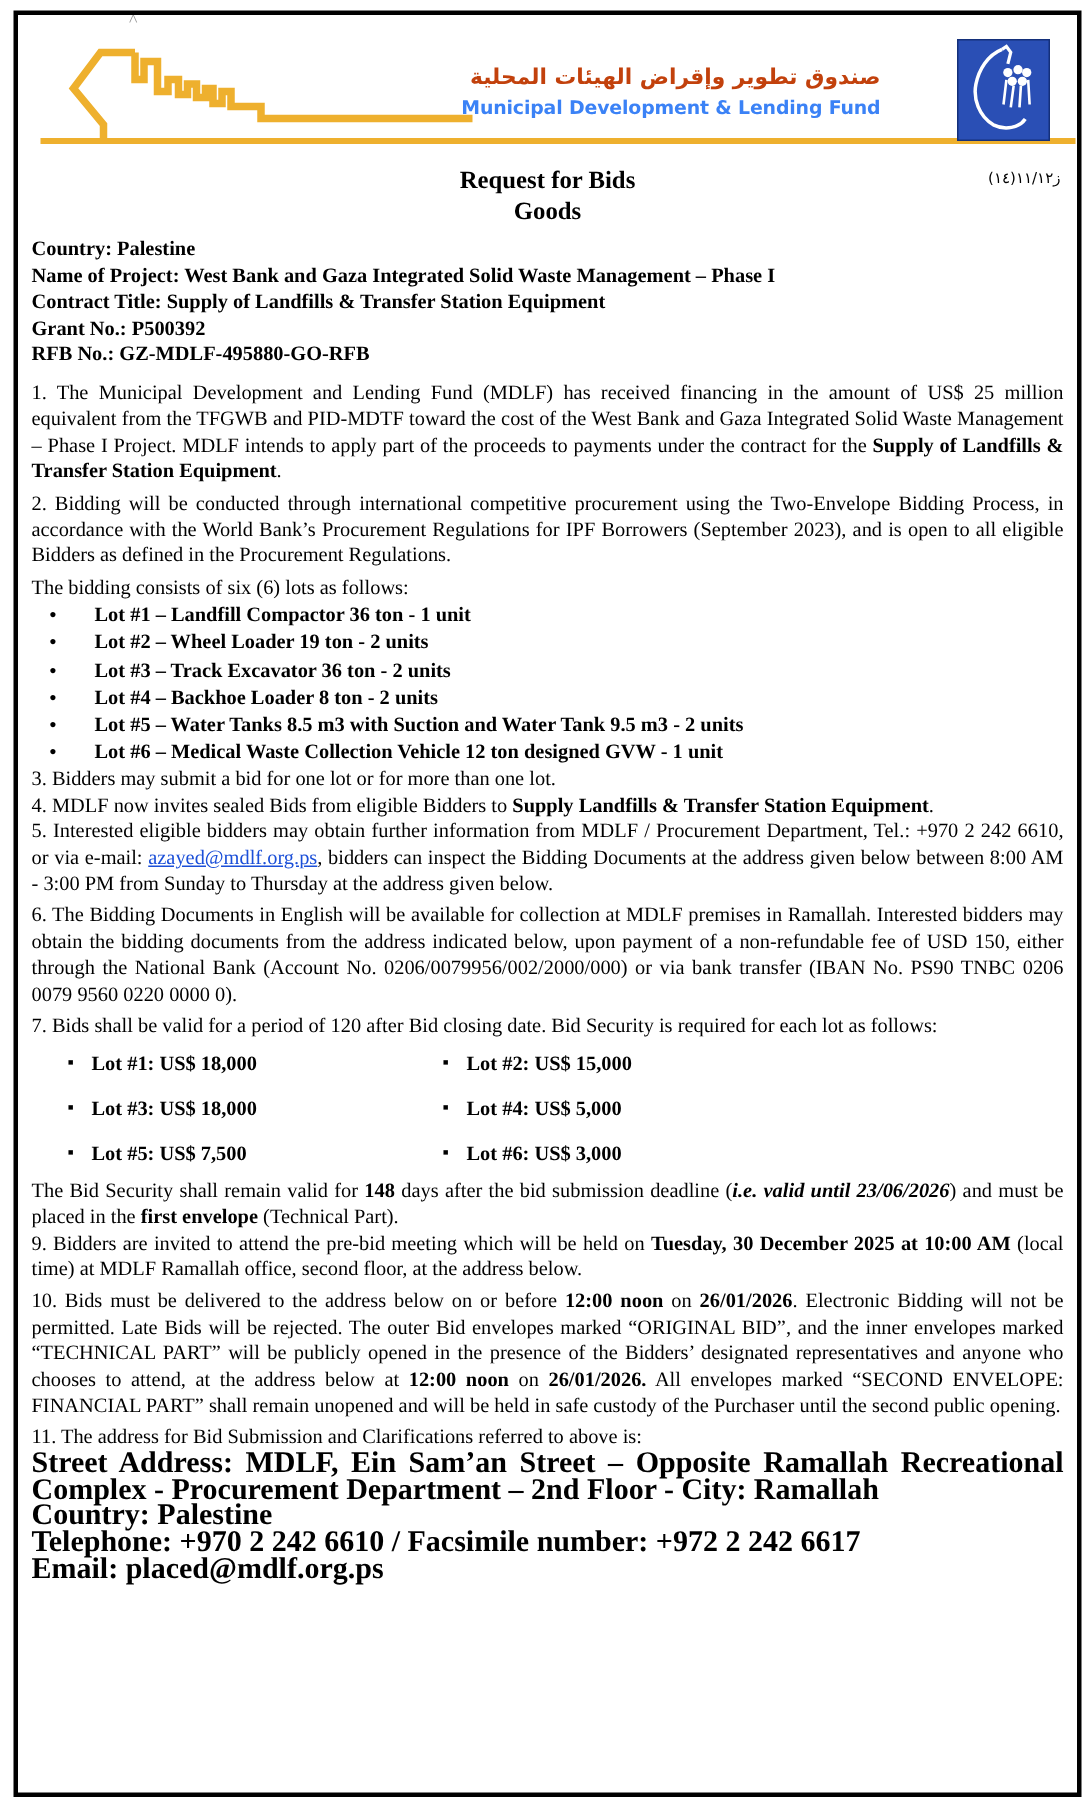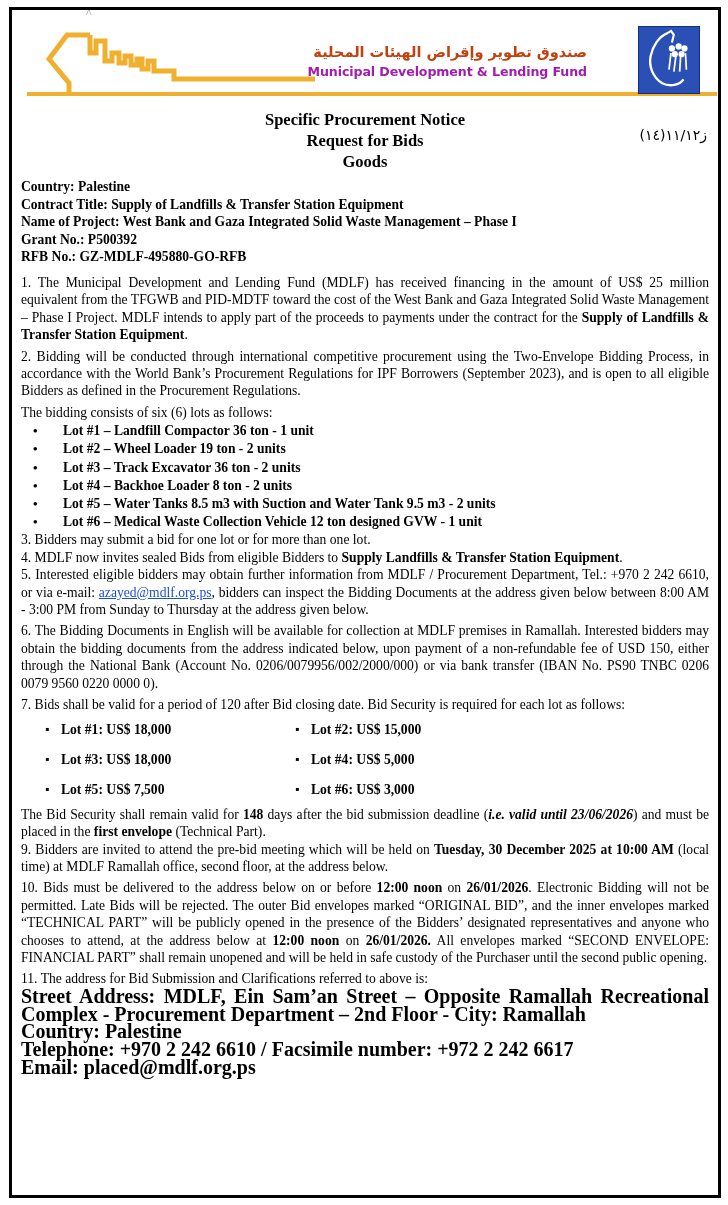--- a/index.html
+++ b/index.html
@@ -67,21 +67,21 @@
     white-space: nowrap;
     letter-spacing: .1px;
   }
   .eng-name {
     position: absolute;
     right: 122px; top: 50px;
     text-align: right;
     font-family: "DejaVu Sans", sans-serif;
     font-size: 12.6px;
     font-weight: bold;
-    color: #a21caf;
+    color: #3b82f6;
     white-space: nowrap;
     letter-spacing: -.1px;
   }
   .logo {
     position: absolute;
     right: 9px; top: 12px;
     width: 62px; height: 68px;
     background: #2a4fb5;
     border: 1.5px solid #14307a;
   }
@@ -91,23 +91,23 @@
     text-align: center;
     font-weight: bold;
     font-size: 16.5px;
     line-height: 21px;
     margin-top: 5px;
     position: relative;
   }
   .titles div { white-space: nowrap; }
   .refnum {
     position: absolute;
-    right: 2px; top: 16px;
+    right: 2px; top: 0;
     font-family: "DejaVu Sans", sans-serif;
-    font-size: 14px;
+    font-size: 10px;
     font-weight: normal;
     direction: rtl;
   }
 
   
   .meta {
     margin-top: 6px;
     font-size: 13.6px;
     font-weight: bold;
     line-height: 17.6px;
@@ -210,30 +210,29 @@
           <circle cx="41" cy="20" r="3.2" fill="#ffffff"></circle>
           <circle cx="47" cy="22" r="3.2" fill="#ffffff"></circle>
           <circle cx="37" cy="28" r="3.2" fill="#ffffff"></circle>
           <circle cx="44" cy="28" r="3.2" fill="#ffffff"></circle>
           <path d="M33 27 L31 44 M38 31 L36 46 M43 31 L42 46 M48 27 L49 44" stroke="#ffffff" stroke-width="1.8" fill="none"></path>
         </svg>
       </div>
     </div>
 
     <div class="titles">
-      <div>Specific Procurement Notice</div>
       <div>Request for Bids</div>
       <div>Goods</div>
       <div class="refnum">ز١١/١٢(١٤)</div>
     </div>
 
     <div class="meta">
       <div><span>Country:</span> <span>Palestine</span></div>
+      <div><span>Name of Project:</span> <span>West Bank and Gaza Integrated Solid Waste Management – Phase I</span></div>
       <div><span>Contract Title:</span> <span>Supply of Landfills &amp; Transfer Station Equipment</span></div>
-      <div><span>Name of Project:</span> <span>West Bank and Gaza Integrated Solid Waste Management – Phase I</span></div>
       <div><span>Grant No.:</span> <span>P500392</span></div>
       <div><span>RFB No.:</span> <span>GZ-MDLF-495880-GO-RFB</span></div>
     </div>
 
     <div class="gap"></div>
 
     <p class="para"><span>1.  The Municipal Development and Lending Fund (MDLF) has received financing in the amount of US$ 25 million equivalent from the TFGWB and PID-MDTF toward the cost of the West Bank and Gaza Integrated Solid Waste Management – Phase I Project. MDLF intends to apply part of the proceeds to payments under the contract for the </span><b>Supply of Landfills &amp; Transfer Station Equipment</b><span>.</span></p>
 
     <div class="gap-s"></div>
 

